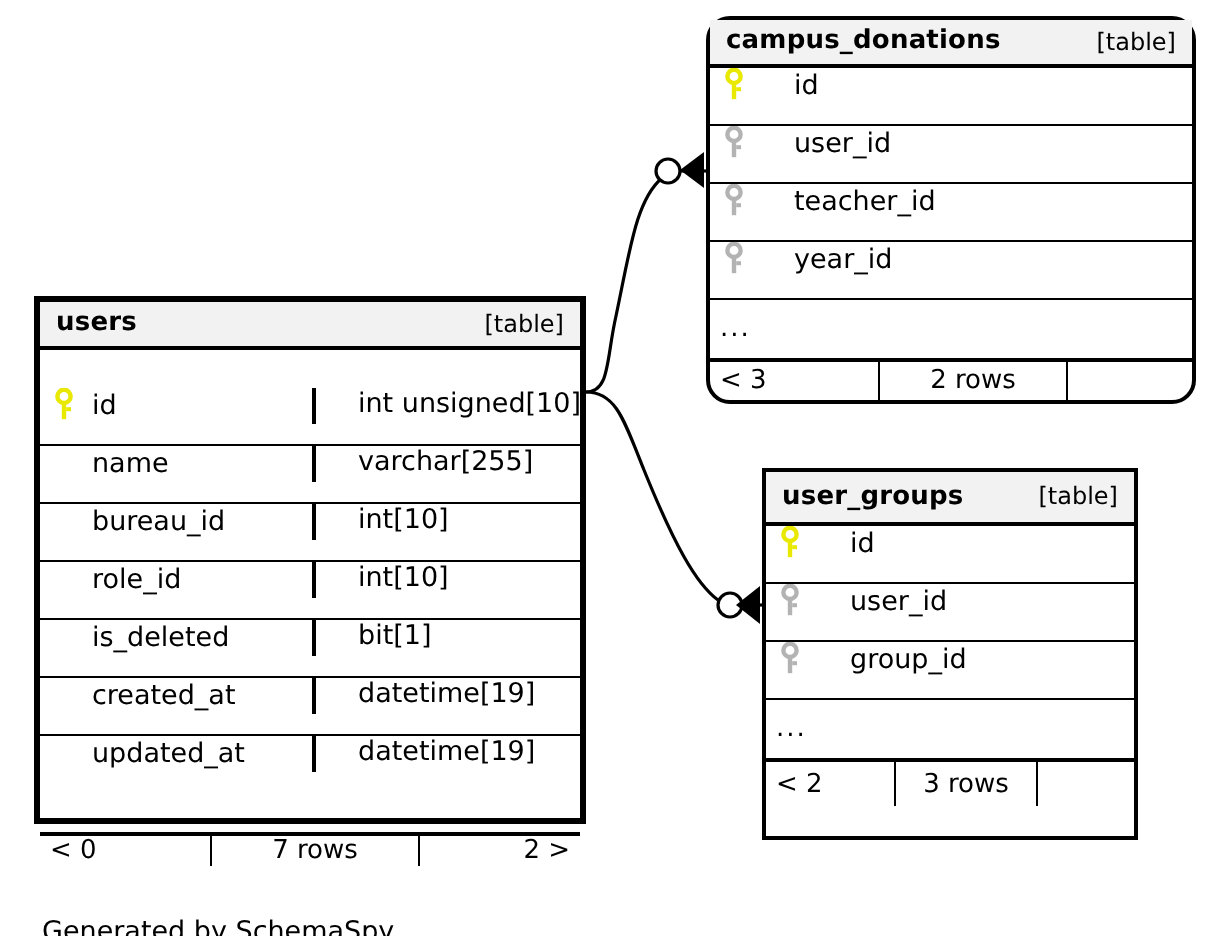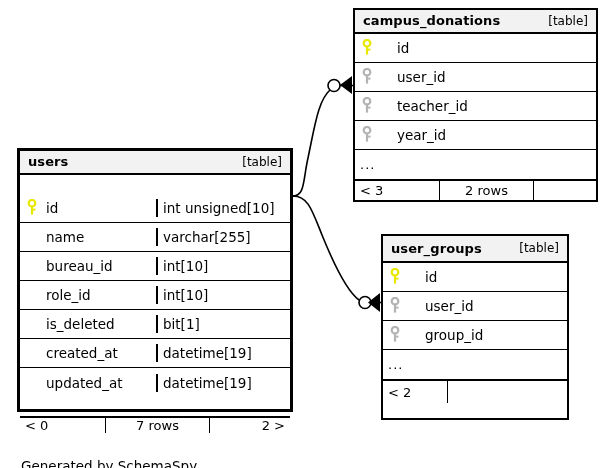--- a/index.html
+++ b/index.html
@@ -53,21 +53,21 @@
   }
   .tbl-kind {
     font-size: 12px;
     white-space: nowrap;
   }
 
   .tbl-rows { display: flex; flex-direction: column; }
 
   .tbl-row {
     display: flex;
-    align-items: center;
+    align-items: flex-start;
     border-bottom: 1px solid #000000;
     box-sizing: border-box;
     min-height: 29px;
   }
   .tbl-row.ellipsis-row {
     min-height: 20px;
     align-items: center;
     padding-left: 5px;
     font-size: 13px;
     letter-spacing: 1px;
@@ -124,27 +124,27 @@
 
   
   #tbl-users {
     left: 17px; top: 148px; width: 276px; height: 264px;
     border-width: 3px;
     gap: 19px;
   }
   #tbl-users .tbl-header { height: 28px; }
   #tbl-users .tbl-row { height: 29px; }
   #tbl-users .cell-name { width: 138px; flex: 0 0 138px; }
-  #tbl-users .cell-type { flex: 1 1 auto; }
+  #tbl-users .cell-type { flex: 1 1 auto; margin-left: 16px; }
   #tbl-users .foot-prev { width: 86px; flex: 0 0 86px; }
   #tbl-users .foot-mid  { width: 104px; flex: 0 0 104px; }
   #tbl-users .foot-next { flex: 1 1 auto; }
 
   #tbl-campus {
-    left: 353px; top: 8px; width: 245px; height: 194px;
+    left: 353px; top: 8px; width: 245px; height: 194px; border-radius: 12px;
   }
   #tbl-campus .tbl-header { height: 27px; }
   #tbl-campus .tbl-row { height: 29px; }
   #tbl-campus .cell-name { flex: 1 1 auto; }
   #tbl-campus .foot-prev { width: 85px; flex: 0 0 85px; }
   #tbl-campus .foot-mid  { width: 94px; flex: 0 0 94px; }
   #tbl-campus .foot-next { flex: 1 1 auto; }
 
   #tbl-usergroups {
     left: 381px; top: 234px; width: 188px; height: 186px;
@@ -371,17 +371,18 @@
         </span>
         <span class="name-text" style="padding-left:22px">group_id</span>
       </div>
     </div>
 
     <div class="tbl-row ellipsis-row" style="border-bottom:none">...</div>
   </div>
 
   <div class="tbl-footer">
     <div class="foot-cell foot-prev">&lt; 2</div>
+    <div class="foot-cell foot-mid">3 rows</div>
     <div class="foot-cell foot-next"></div>
   </div>
 </div>
 
 <div id="caption">Generated by SchemaSpy</div>
 
 </body></html>

